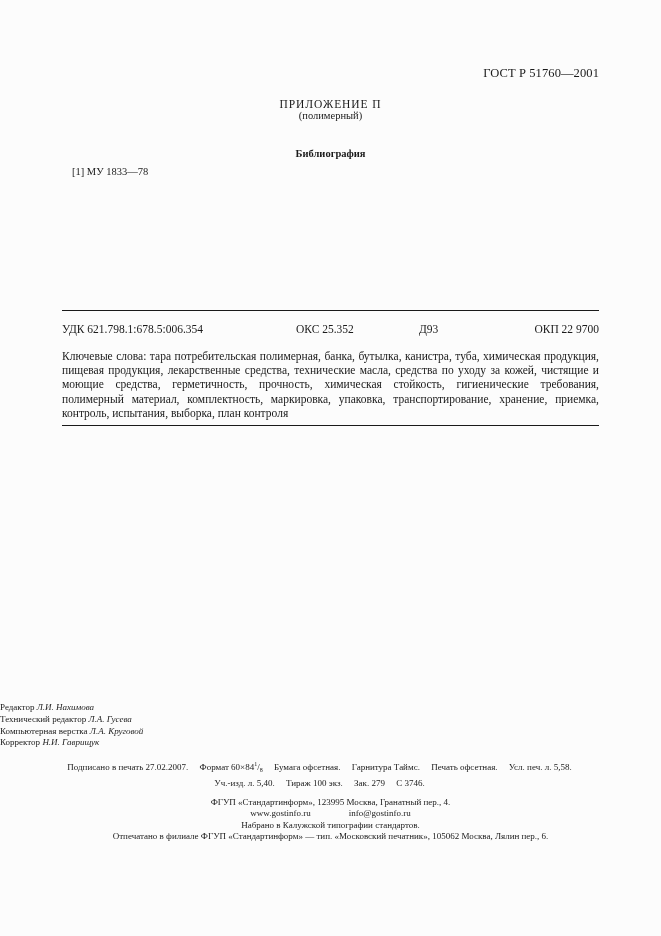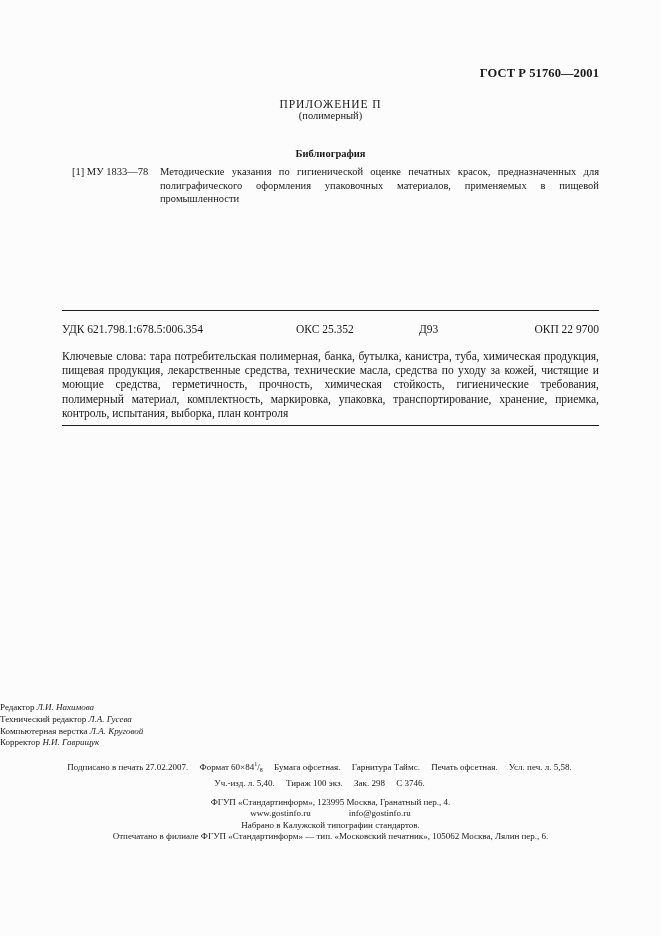--- a/index.html
+++ b/index.html
@@ -7,21 +7,21 @@
     width: 661px; height: 936px;
     background: #fcfcfc;
     color: #1a1a1a;
     font-family: "Liberation Serif", "DejaVu Serif", serif;
     position: relative;
     overflow: hidden;
   }
   .abs { position: absolute; }
   .doc-code {
     left: 0; right: 62px; top: 66px; text-align: right;
-    font-weight: bold; font-size: 12.5px; letter-spacing: 0.1px; padding-left: 32px;
+    font-weight: normal; font-size: 12.5px; letter-spacing: 0.1px; padding-left: 32px;
   }
   .appendix-title {
     left: 0; right: 0; top: 98px; text-align: center;
     font-size: 11.5px; letter-spacing: 0.9px;
   }
   .appendix-sub {
     left: 0; right: 0; top: 110px; text-align: center;
     font-size: 10.5px;
   }
   .biblio-head {
@@ -71,21 +71,20 @@
 
 <div class="abs doc-code">ГОСТ Р 51760—2001</div>
 
 <div class="abs appendix-title">ПРИЛОЖЕНИЕ П</div>
 <div class="abs appendix-sub">(полимерный)</div>
 
 <div class="abs biblio-head">Библиография</div>
 
 <div class="abs biblio-item">
   <div class="biblio-ref">[1] МУ 1833—78</div>
-  <div class="biblio-text">Методические указания по гигиенической оценке печатных красок, предназначенных для полиграфического оформления упаковочных материалов, применяемых в пищевой промышленности</div>
 </div>
 
 <div class="abs rule" style="top:310px;"></div>
 
 <div class="abs codes-row">
   <span style="width:234px;">УДК 621.798.1:678.5:006.354</span>
   <span style="width:123px;">ОКС 25.352</span>
   <span style="width:100px;">Д93</span>
   <span style="flex:1; text-align:right;">ОКП 22 9700</span>
 </div>
@@ -118,21 +117,21 @@
     <span>Подписано в печать 27.02.2007.</span><span class="gap"></span>
     <span><span>Формат 60×84</span><sup class="sm">1</sup>/<sub class="sm">8</sub></span><span class="gap"></span>
     <span>Бумага офсетная.</span><span class="gap"></span>
     <span>Гарнитура Таймс.</span><span class="gap"></span>
     <span>Печать офсетная.</span><span class="gap"></span>
     <span>Усл. печ. л. 5,58.</span>
   </div>
   <div>
     <span>Уч.-изд. л. 5,40.</span><span class="gap"></span>
     <span>Тираж 100 экз.</span><span class="gap"></span>
-    <span>Зак. 298</span><span class="gap"></span>
+    <span>Зак. 279</span><span class="gap"></span>
     <span>С 3746.</span>
   </div>
 </div>
 
 <div class="abs publisher">
   <div>ФГУП «Стандартинформ», 123995 Москва, Гранатный пер., 4.</div>
   <div>
     <span>www.gostinfo.ru</span><span class="gap2"></span><span>info@gostinfo.ru</span>
   </div>
   <div>Набрано в Калужской типографии стандартов.</div>

